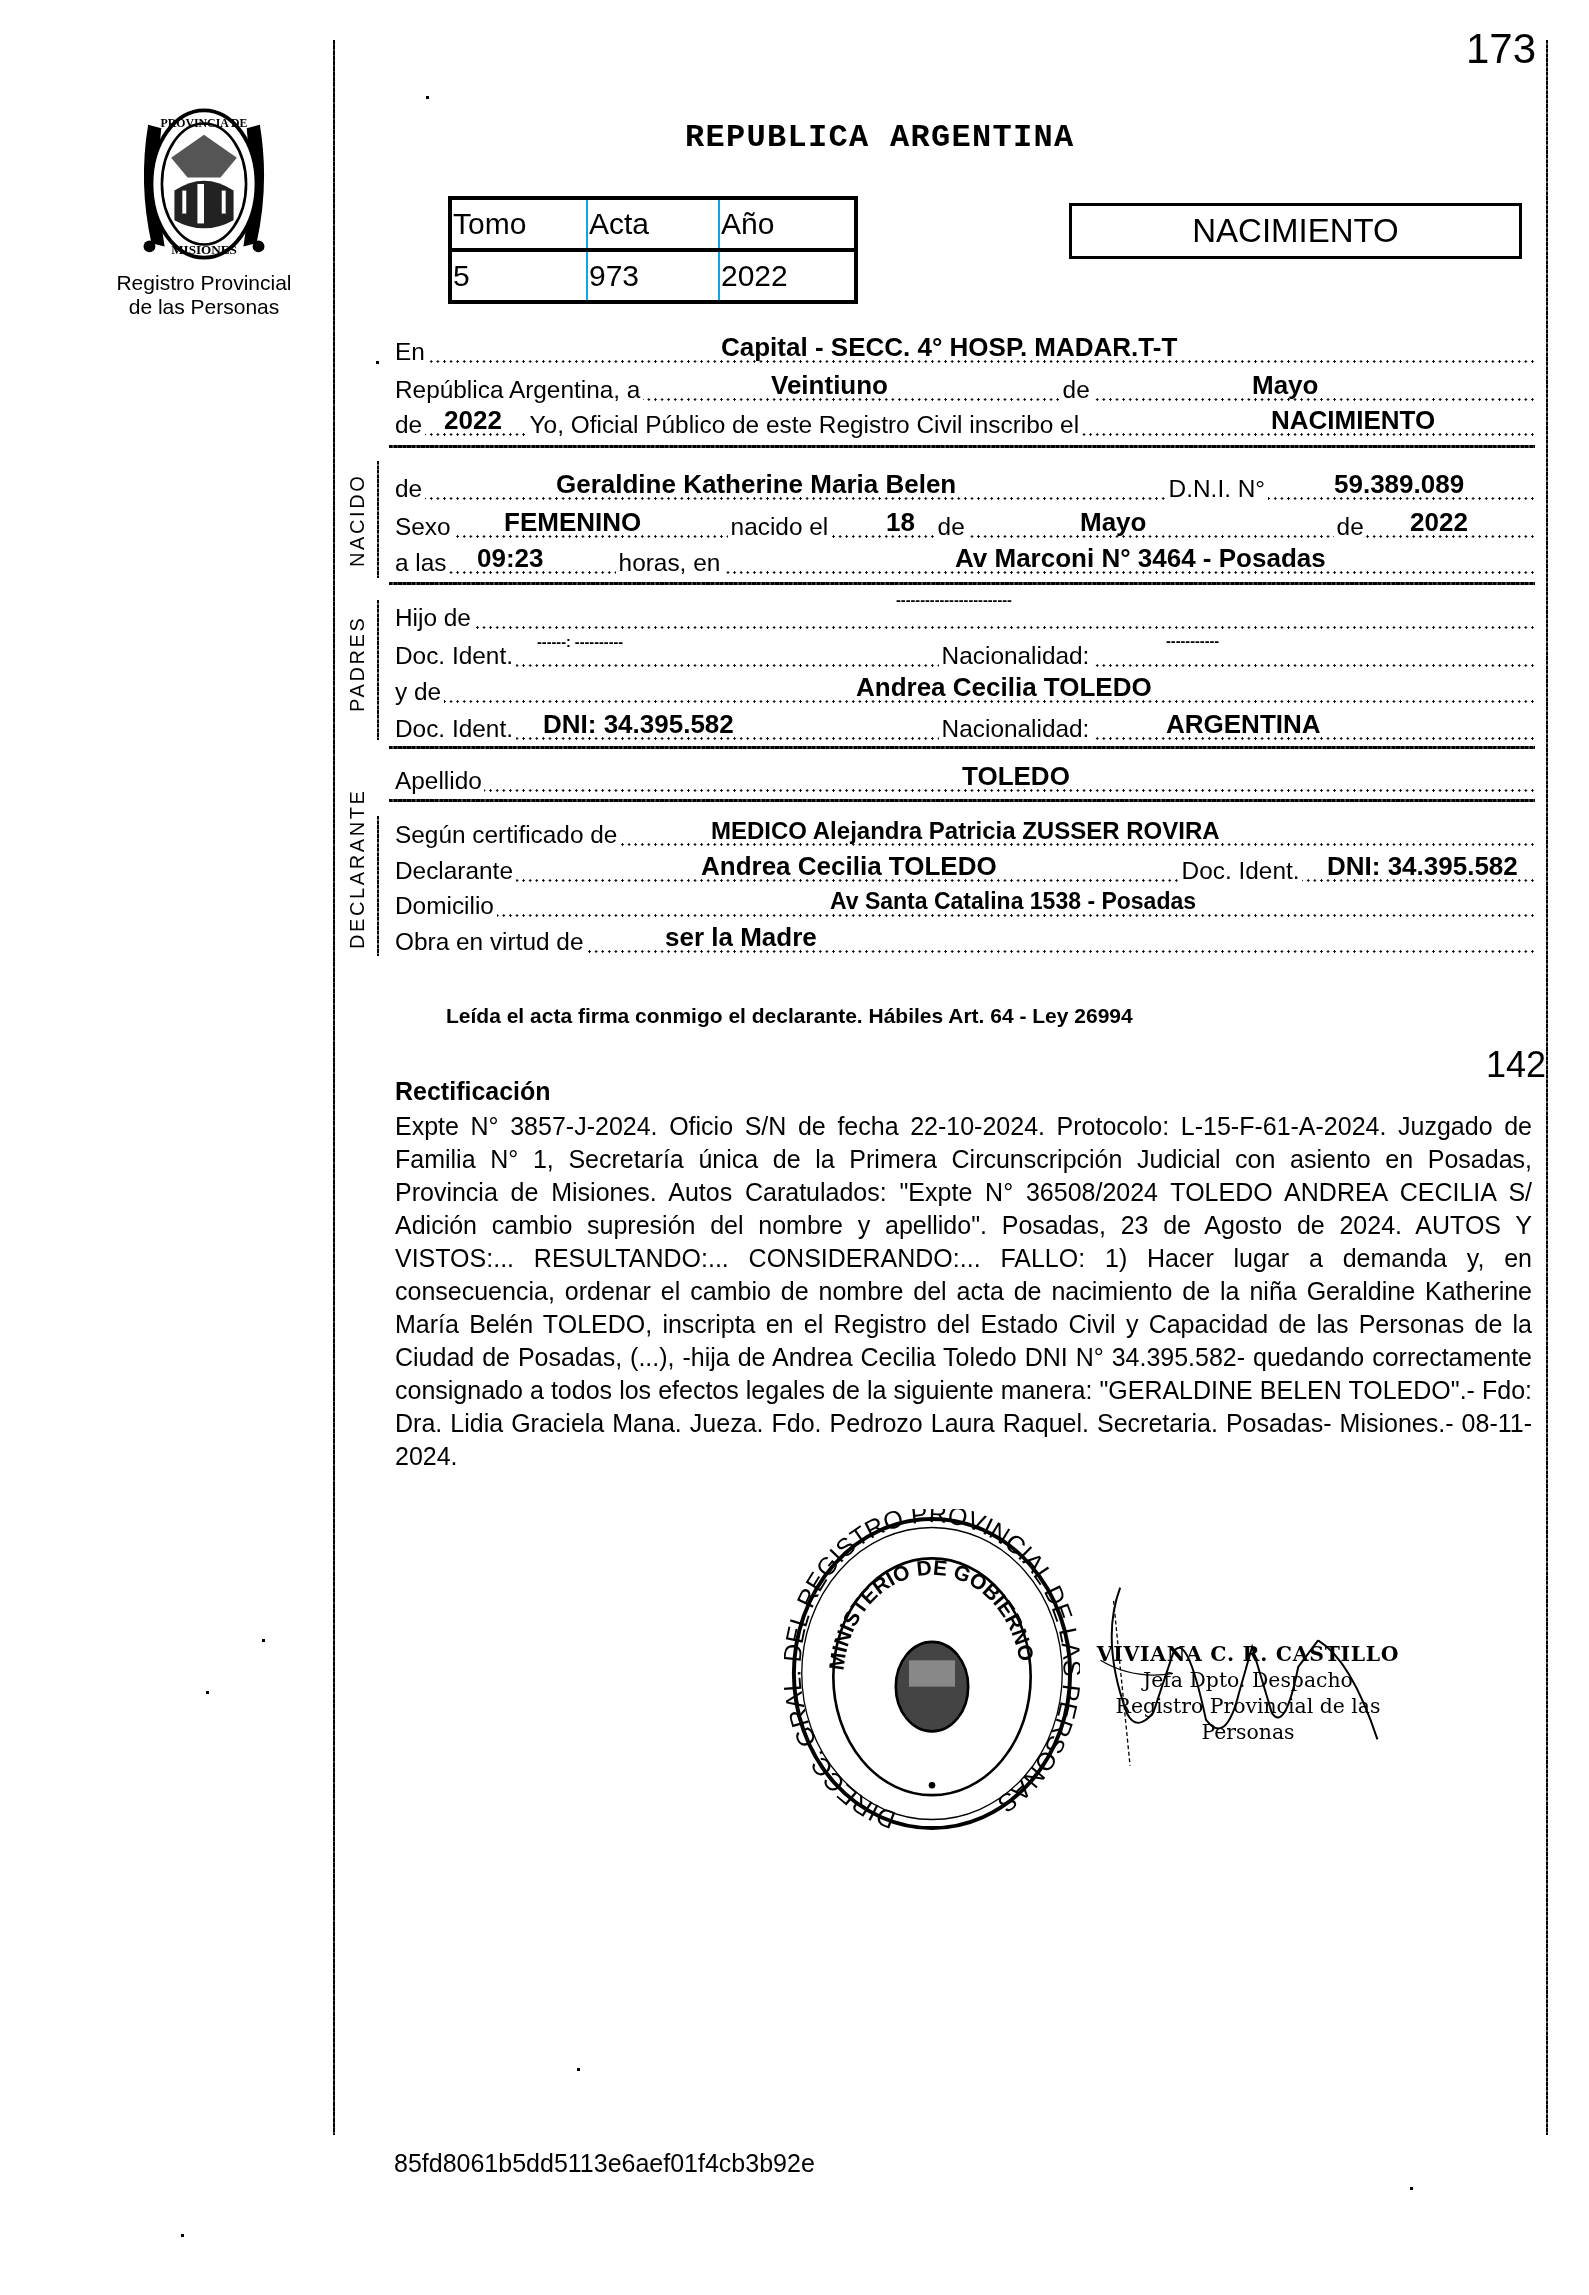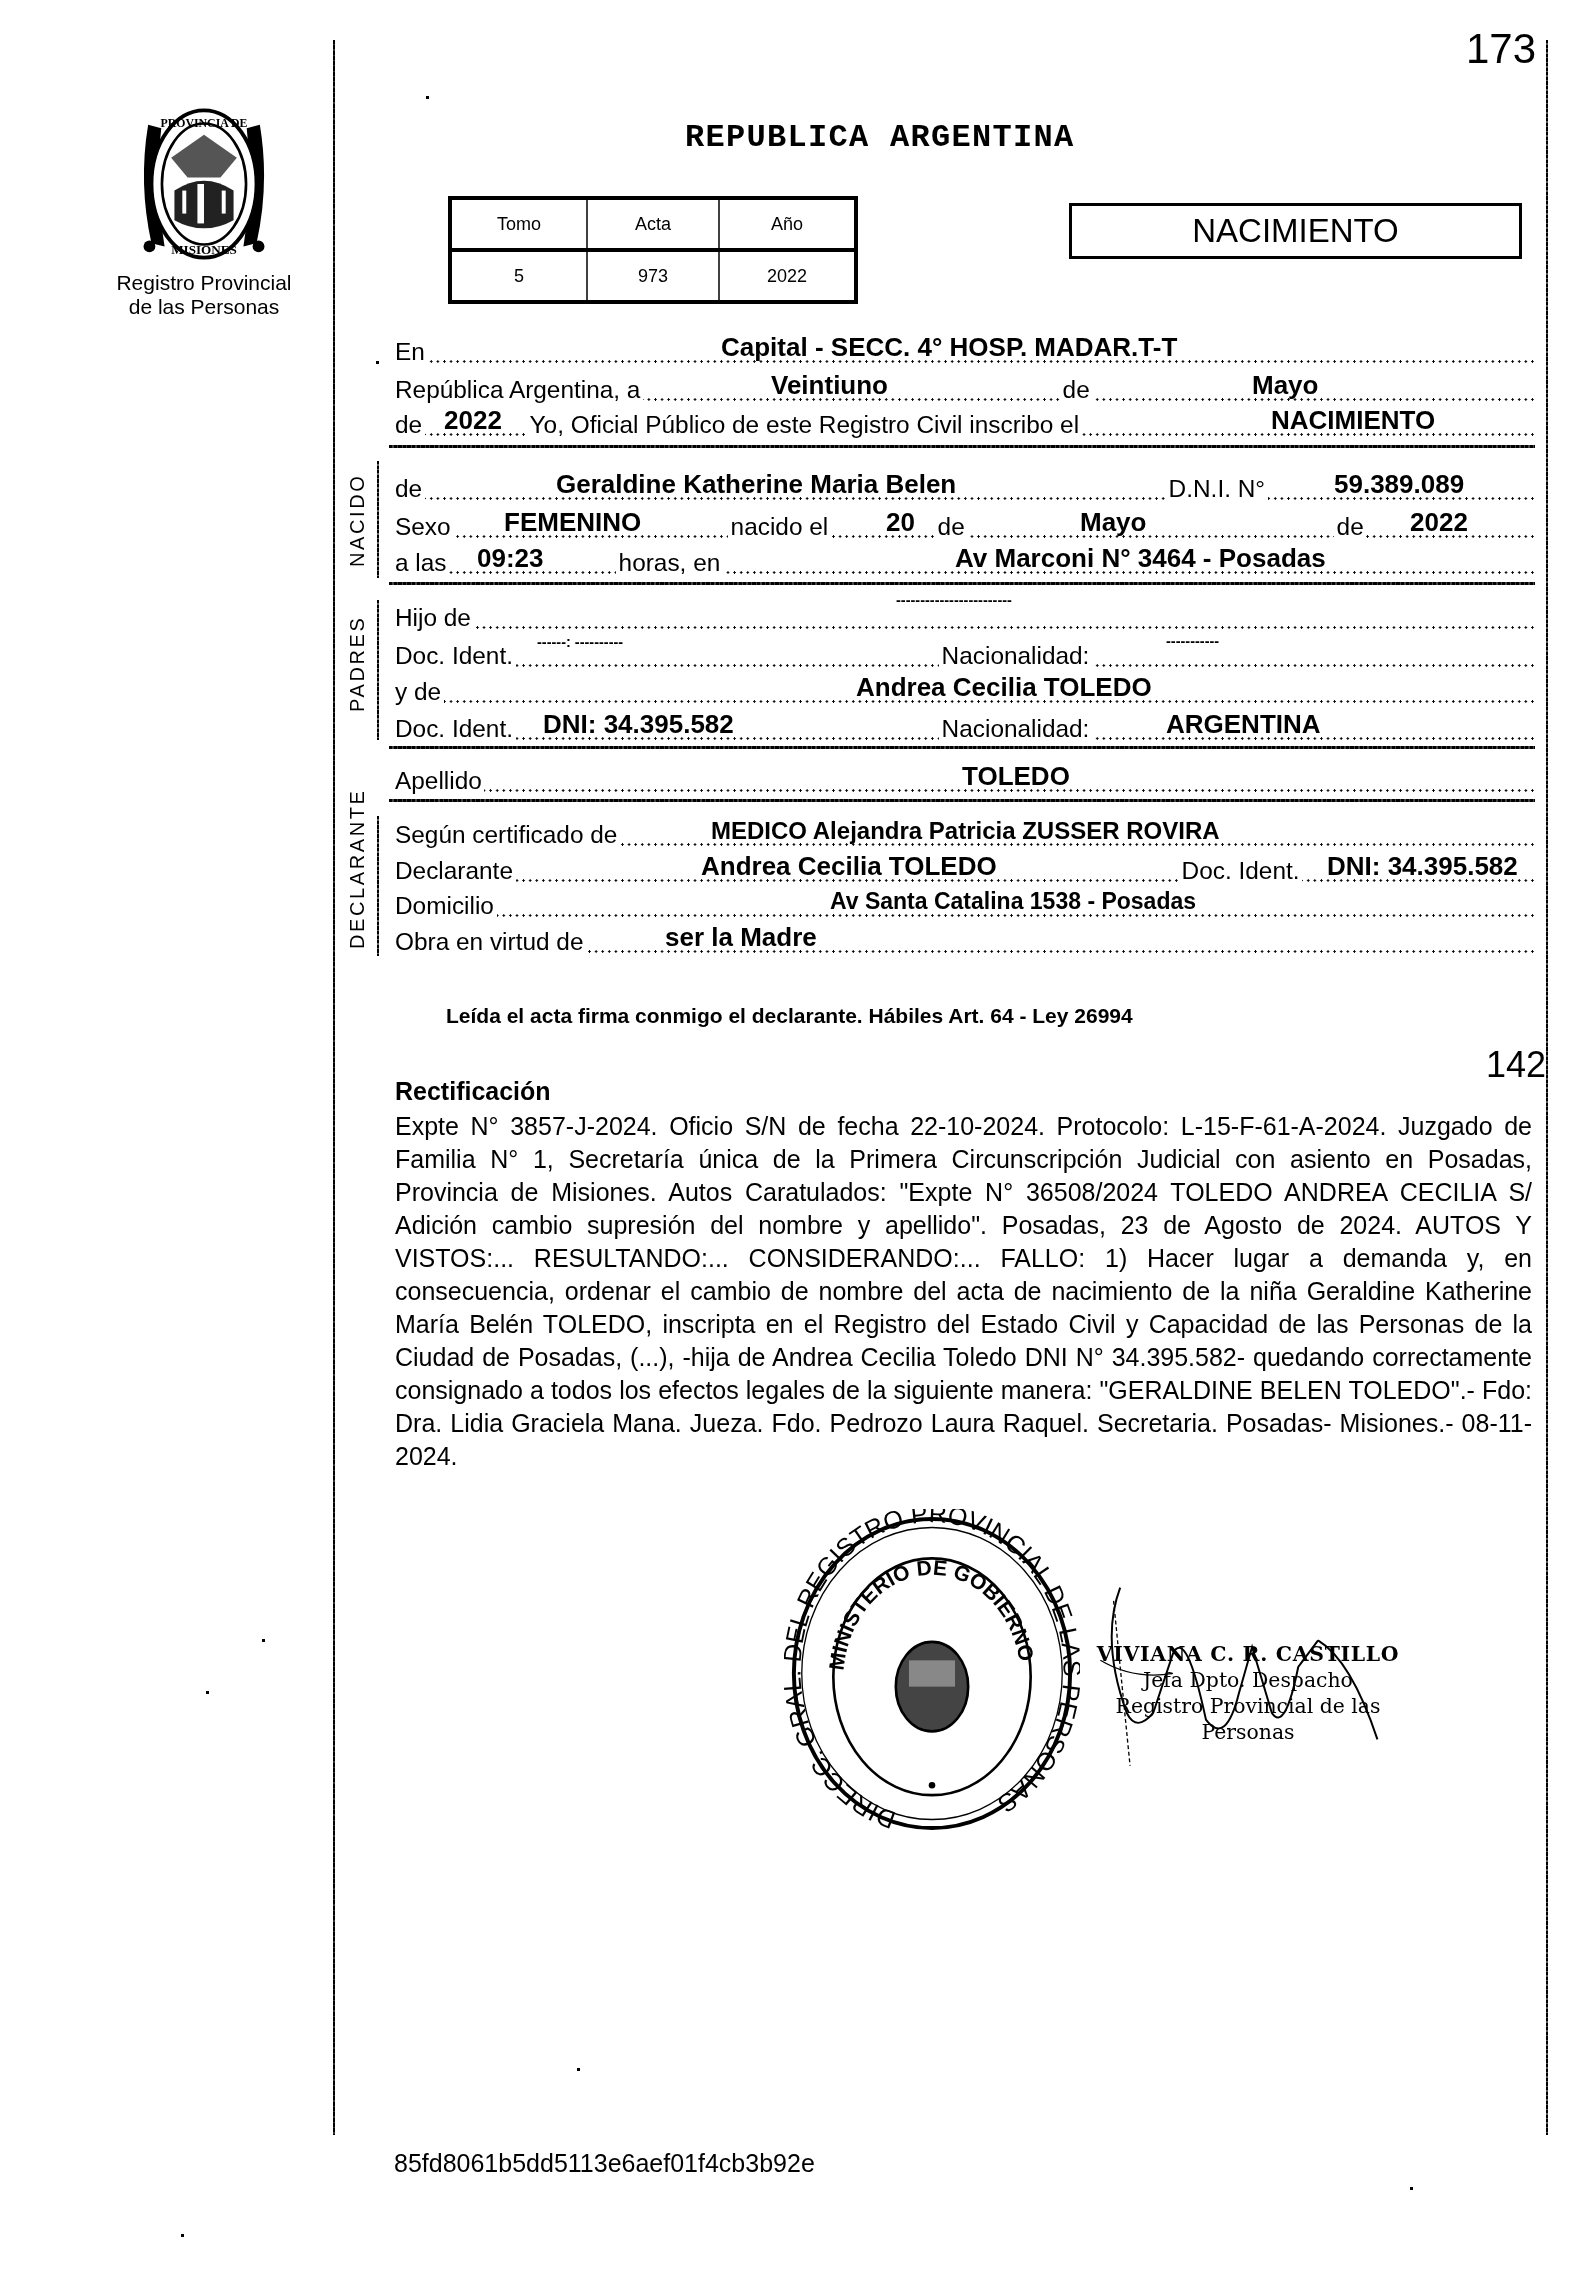--- a/index.html
+++ b/index.html
@@ -12,21 +12,21 @@
 
   
   .vline-left { left:333px; top:40px; width:2px; height:2095px; background:repeating-linear-gradient(#000 0 4px,#333 4px 5.3px); }
   .vline-right { left:1546px; top:40px; width:2px; height:2095px; background:repeating-linear-gradient(#000 0 3.3px,#555 3.3px 4.6px); }
 
   .page-num { left:1466px; top:25px; font-size:42px; font-family:"Liberation Sans", sans-serif; }
   .republica { left:685px; top:119px; font-family:"Liberation Mono", monospace; font-weight:bold; font-size:32px; letter-spacing:1.3px; }
 
   
   .tat { left:448px; top:196px; border-collapse:collapse; border:4px solid #000; }
-  .tat td { border:2px solid #404040; width:122px; height:46px; text-align:center; font-size:18px; }
+  .tat td { border:2px solid #0ea5e9; width:122px; height:46px; text-align:left; font-size:30px; }
   .tat td.c1 { width:132px; } .tat td.c2 { width:128px; } .tat td.c3 { width:132px; }
   .tat tr.hdr td { border-bottom:4px solid #000; }
 
   .tipo-box { left:1069px; top:203px; width:453px; height:56px; border:3.3px solid #000; box-sizing:border-box; text-align:center; font-size:33px; line-height:50px; }
 
   
   .row { position:absolute; left:395px; width:1140px; height:33px; font-size:24.4px; line-height:33px; white-space:nowrap; }
   .row .lbl { position:absolute; bottom:0; background:#fff; padding-right:2.6px; z-index:2; }
   .row .dots { position:absolute; left:0; right:0; bottom:5.3px; height:2.6px; background-image:radial-gradient(circle, #000 0.9px, transparent 1.2px); background-size:6.6px 2.6px; background-repeat:repeat-x; z-index:1; }
   .row .val { position:absolute; bottom:4px; font-weight:bold; font-size:26px; z-index:3; background:transparent; }
@@ -127,21 +127,21 @@
   <span class="lbl" style="left:0;">de</span>
   <span class="val" style="left:161px;">Geraldine Katherine Maria Belen</span>
   <span class="lbl2" style="left:771px;">D.N.I. N°</span>
   <span class="val" style="left:939px;">59.389.089</span>
 </div>
 <div class="row" style="top:510px;">
   <span class="dots"></span>
   <span class="lbl" style="left:0;">Sexo</span>
   <span class="val" style="left:109px;">FEMENINO</span>
   <span class="lbl2" style="left:333px;">nacido el</span>
-  <span class="val" style="left:491px;">20</span>
+  <span class="val" style="left:491px;">18</span>
   <span class="lbl2" style="left:540px;">de</span>
   <span class="val" style="left:685px;">Mayo</span>
   <span class="lbl2" style="left:939px;">de</span>
   <span class="val" style="left:1015px;">2022</span>
 </div>
 <div class="row" style="top:546px;">
   <span class="dots"></span>
   <span class="lbl" style="left:0;">a las</span>
   <span class="val" style="left:82px;">09:23</span>
   <span class="lbl2" style="left:221px;">horas, en</span>

